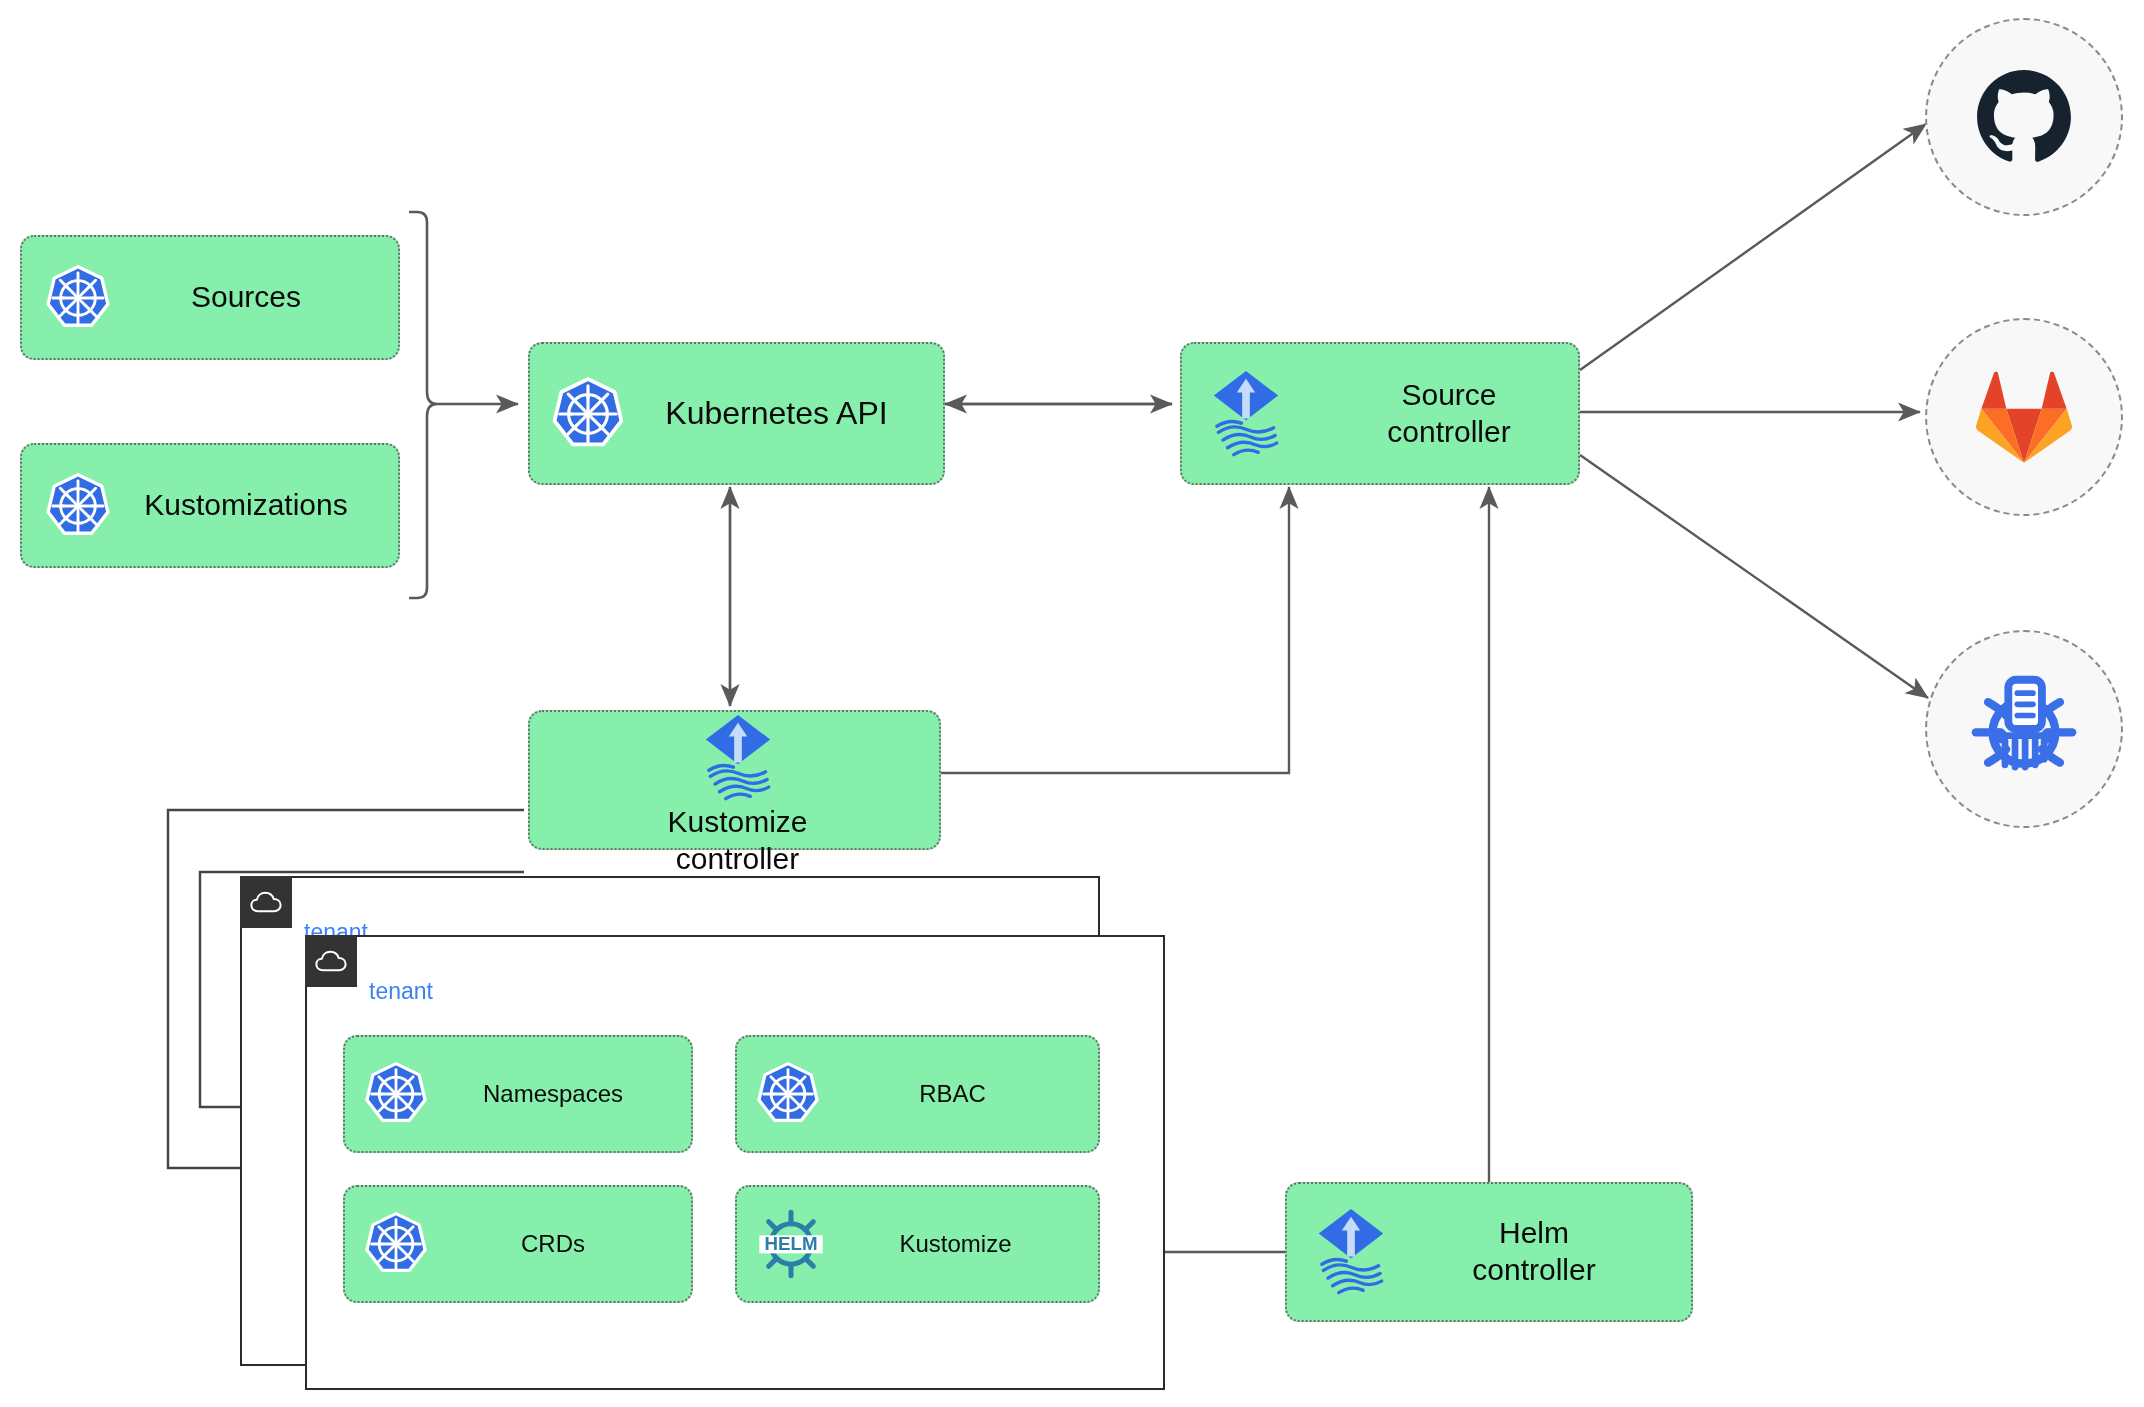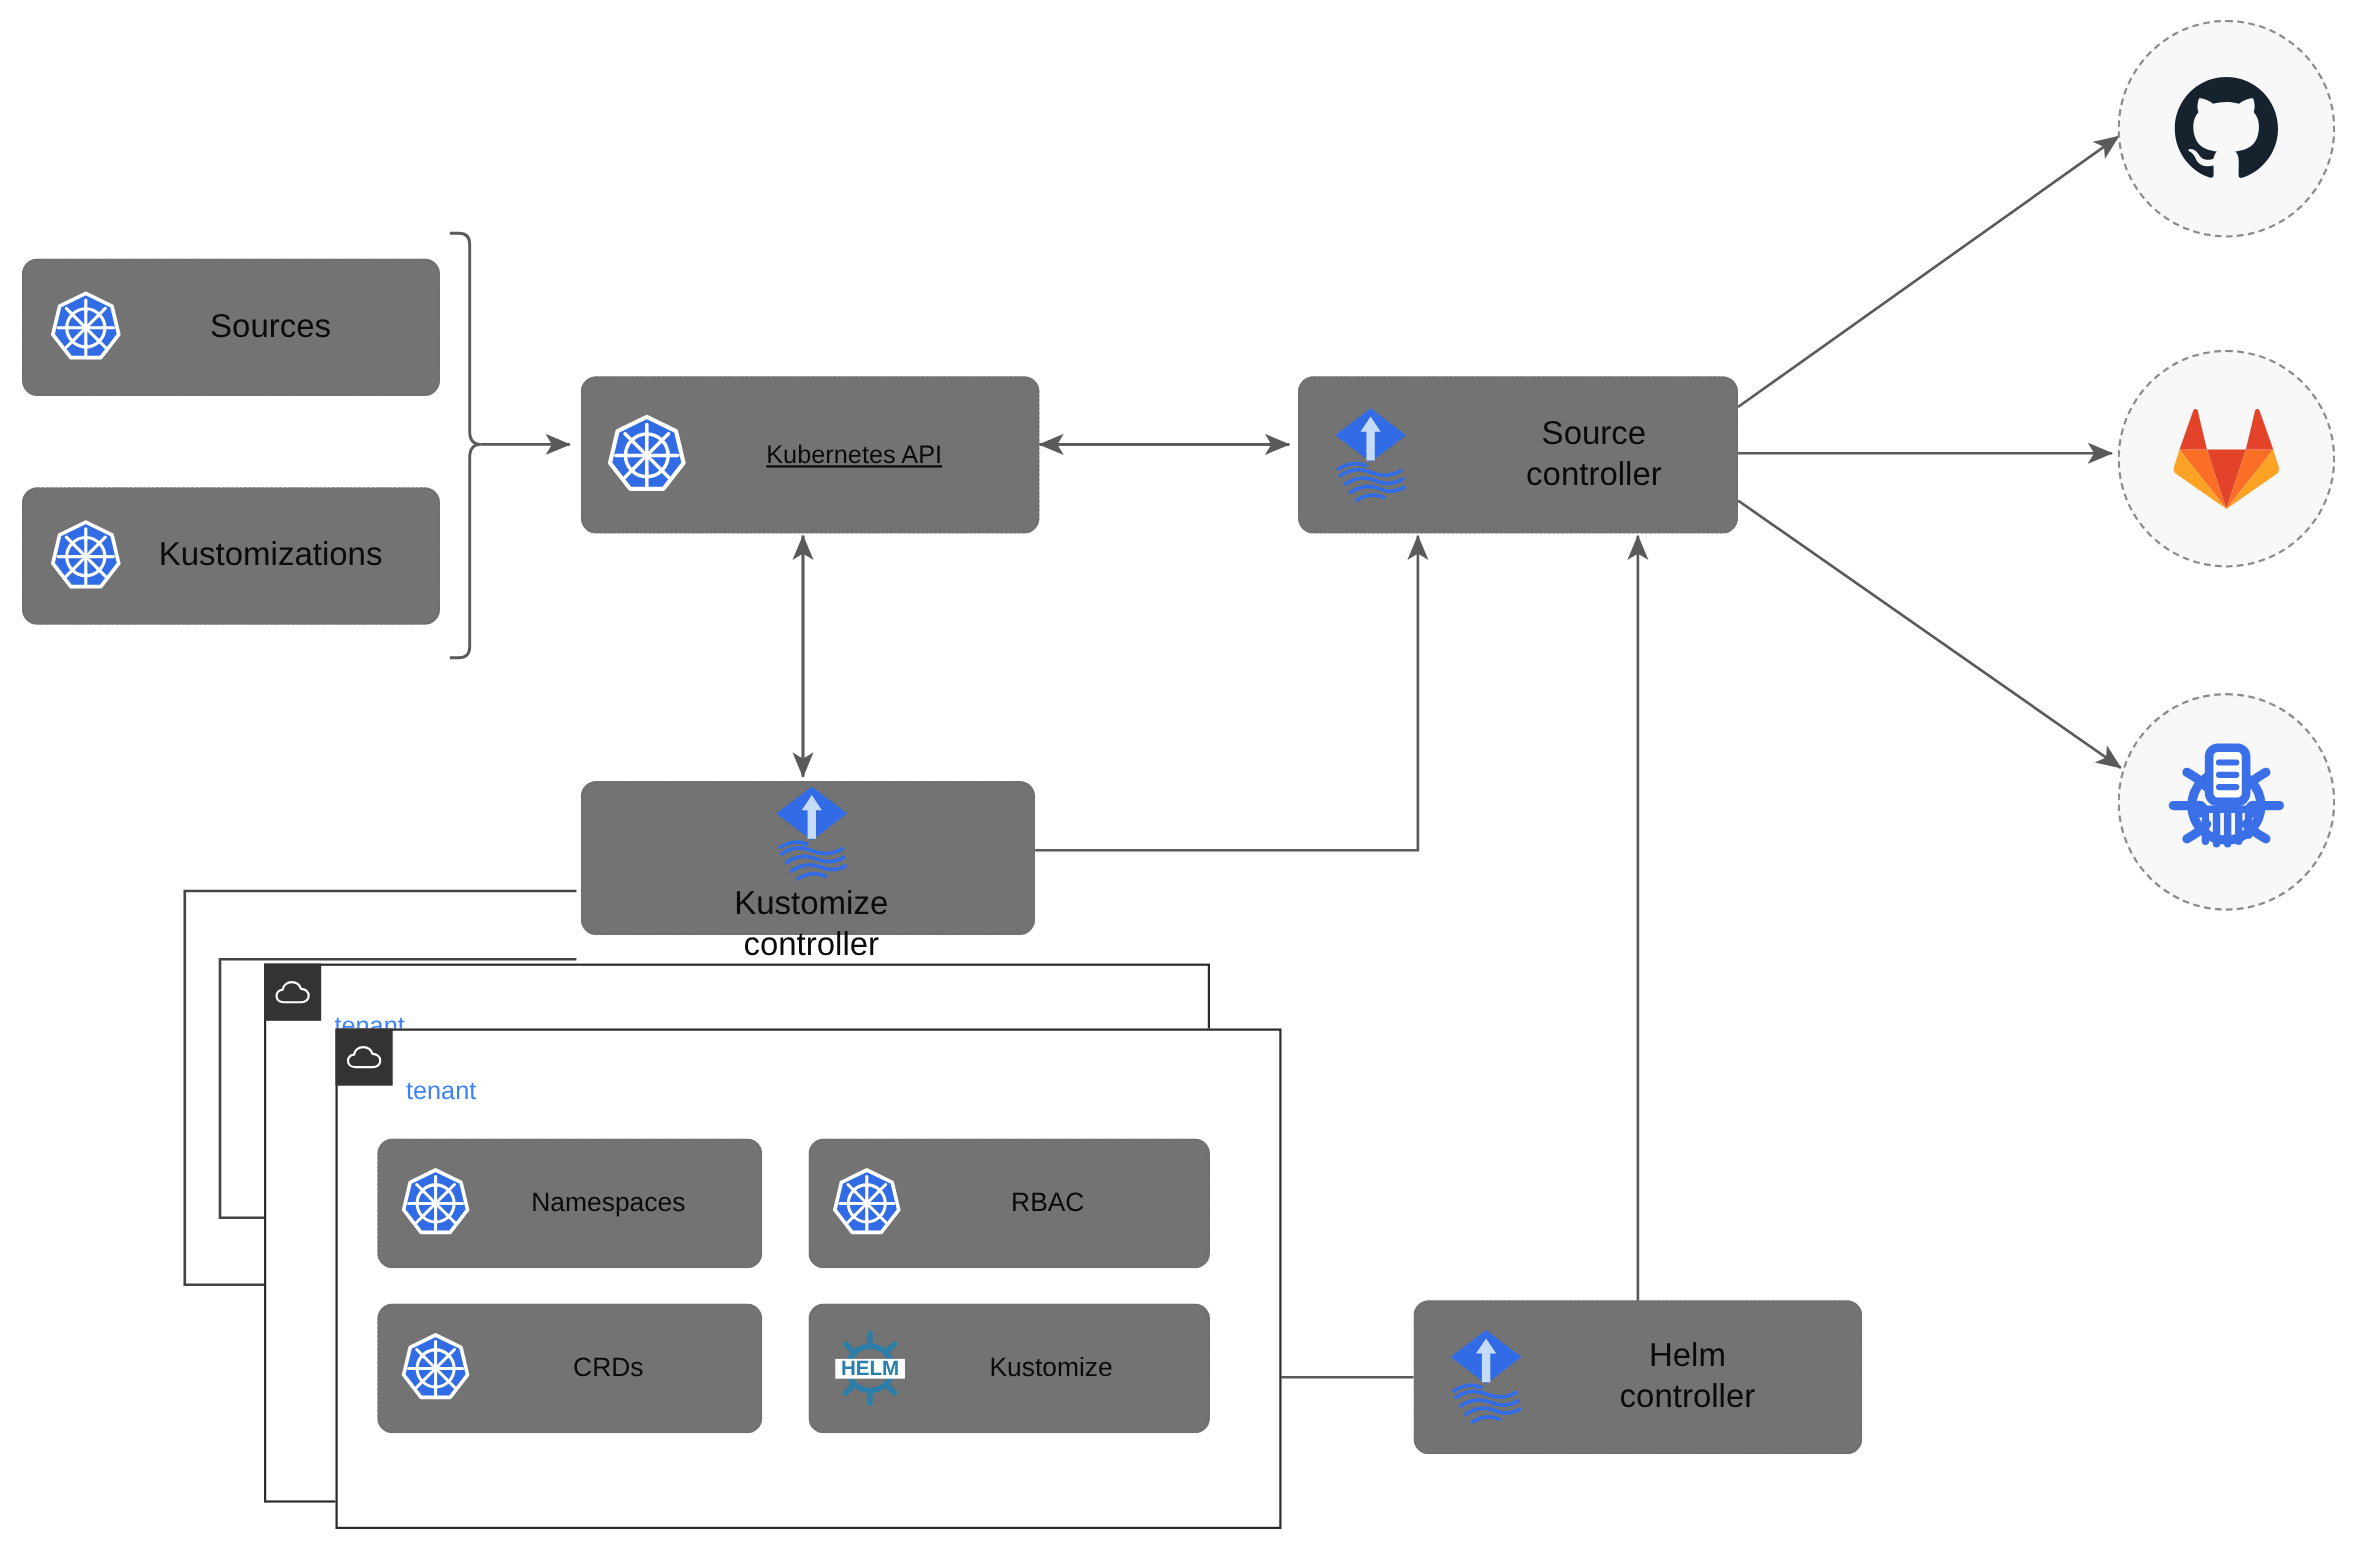--- a/index.html
+++ b/index.html
@@ -13,21 +13,21 @@
     height:1407px;
     background:#ffffff;
     overflow:hidden;
   }
   #wires{position:absolute;left:0;top:0;width:2144px;height:1407px;pointer-events:none;}
 
   
   .node{
     position:absolute;
     box-sizing:border-box;
-    background:#737373;
+    background:#86efac;
     border:2px dotted #6e6e6e;
     border-radius:14px;
     display:flex;
     align-items:center;
     z-index:3;
   }
   .node .ico{flex:0 0 auto;display:flex;align-items:center;justify-content:center;}
   .node .lbl{
     flex:1 1 auto;
     text-align:center;
@@ -35,21 +35,21 @@
     line-height:1.22;
     white-space:pre-line;
   }
 
   
   .leftnode{padding:0 18px 0 22px;}
   .leftnode .lbl{font-size:30px;}
 
   
   .apinode{padding:0 16px 0 20px;}
-  .apinode .lbl{font-size:23px;text-decoration:underline;}
+  .apinode .lbl{font-size:32px;}
 
   
   .ctrlnode{padding:0 16px 0 22px;}
   .ctrlnode .lbl{font-size:30px;}
 
   
   .chip{padding:0 14px 0 18px;}
   .chip .lbl{font-size:24px;}
 
   

